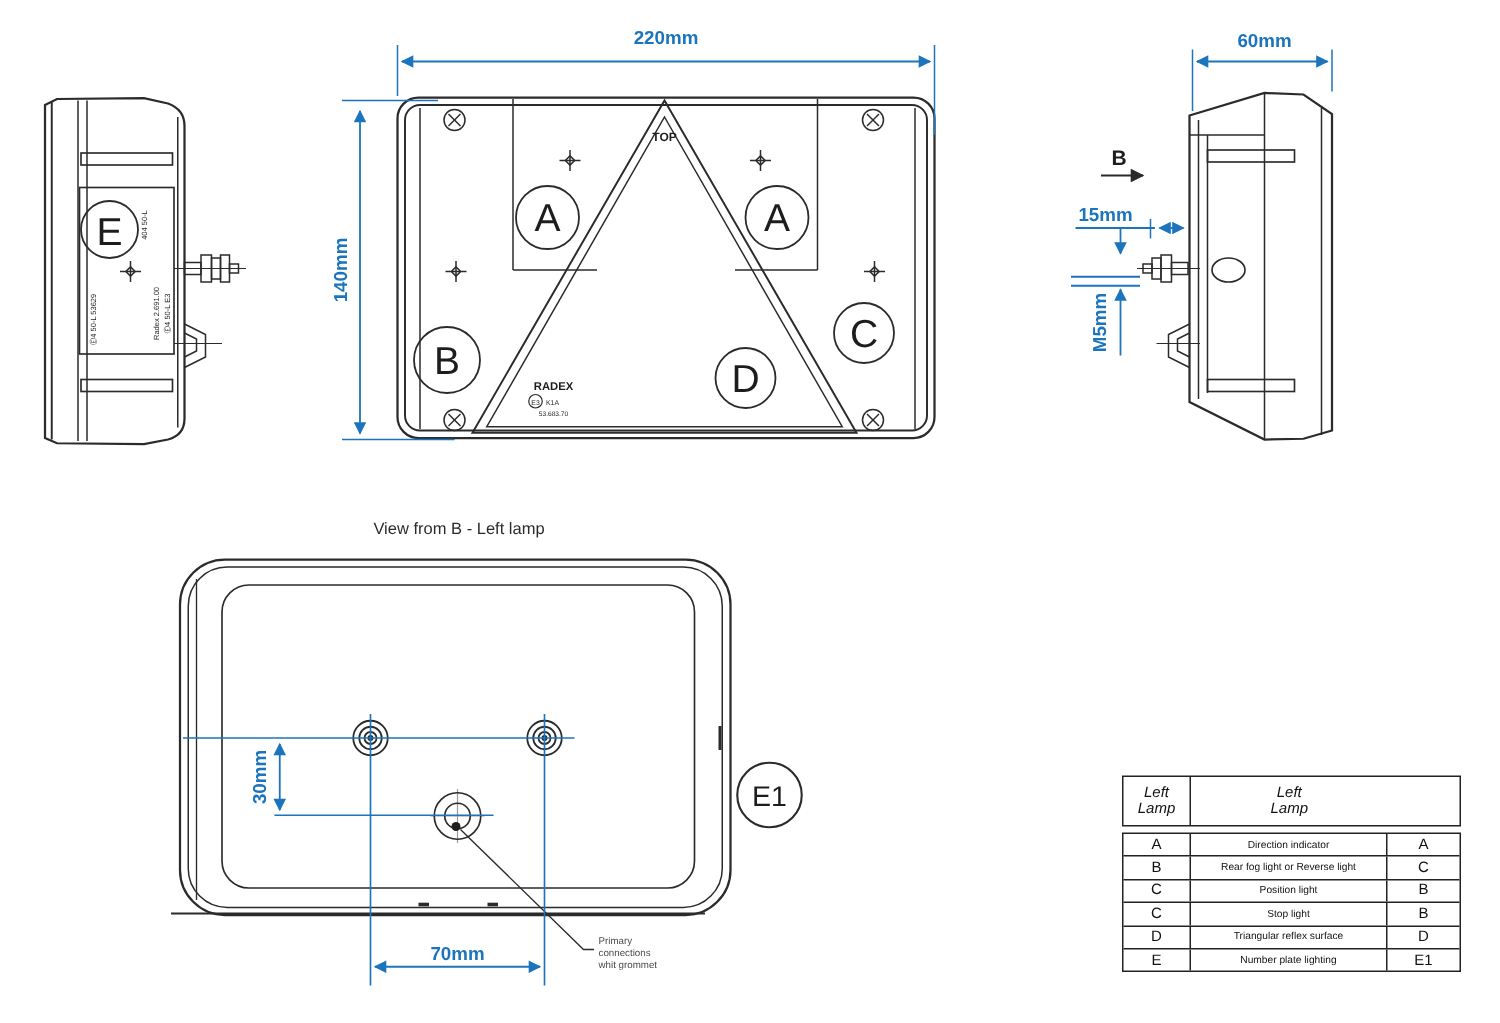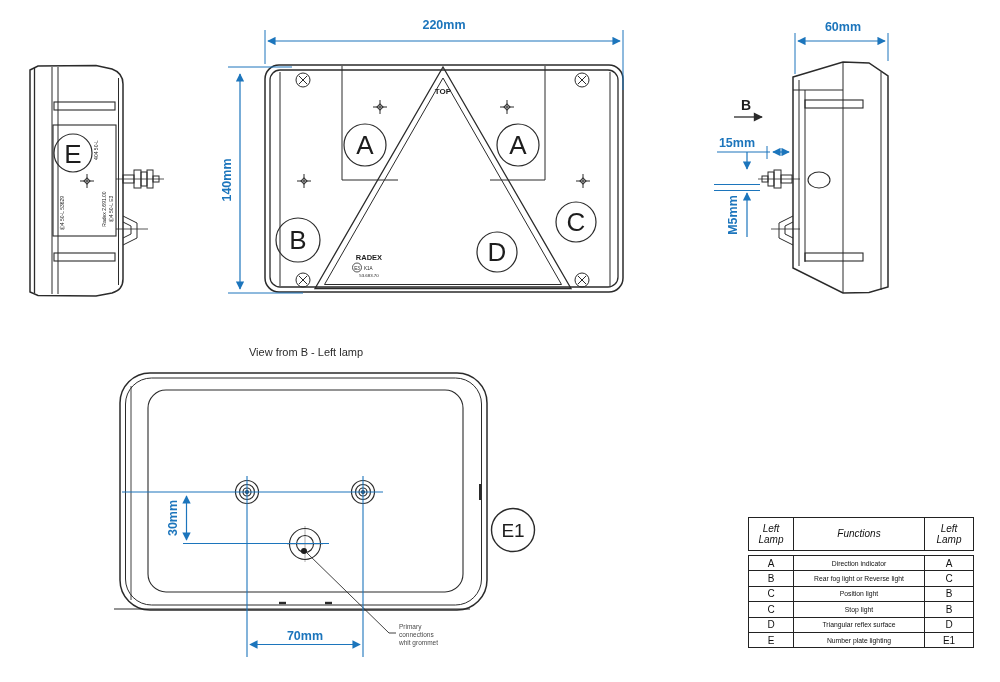--- a/index.html
+++ b/index.html
@@ -248,23 +248,20 @@
   <text class="dim-txt" x="305" y="640" text-anchor="middle">70mm</text>
 </svg>
 
 <div class="func-table">
   <div class="ft-head">
     <div>
       <span>Left</span>
       <span>Lamp</span>
     </div>
     <div>
-      <span>Functions</span>
-    </div>
-    <div>
       <span>Left</span>
       <span>Lamp</span>
     </div>
   </div>
   <div class="ft-gap"></div>
   <div class="ft-body">
     <div class="ft-row">
       <div class="ft-letter">A</div>
       <div class="ft-func">Direction  indicator</div>
       <div class="ft-letter">A</div>

